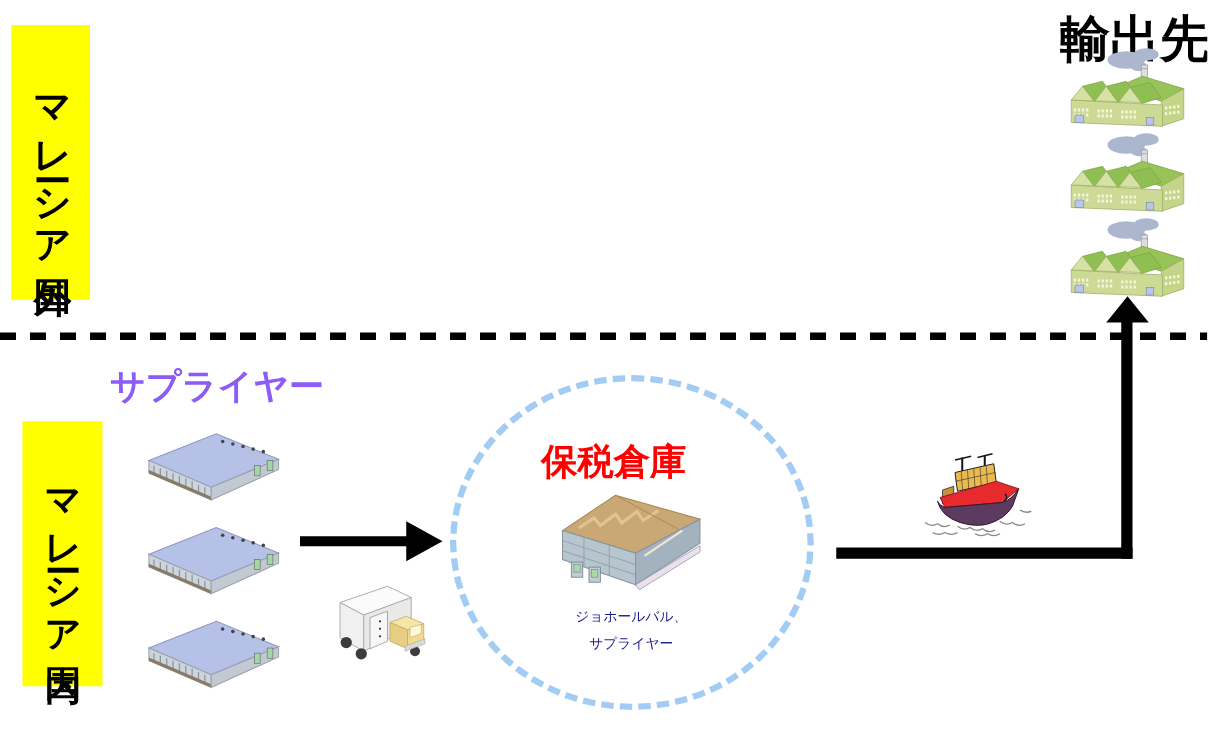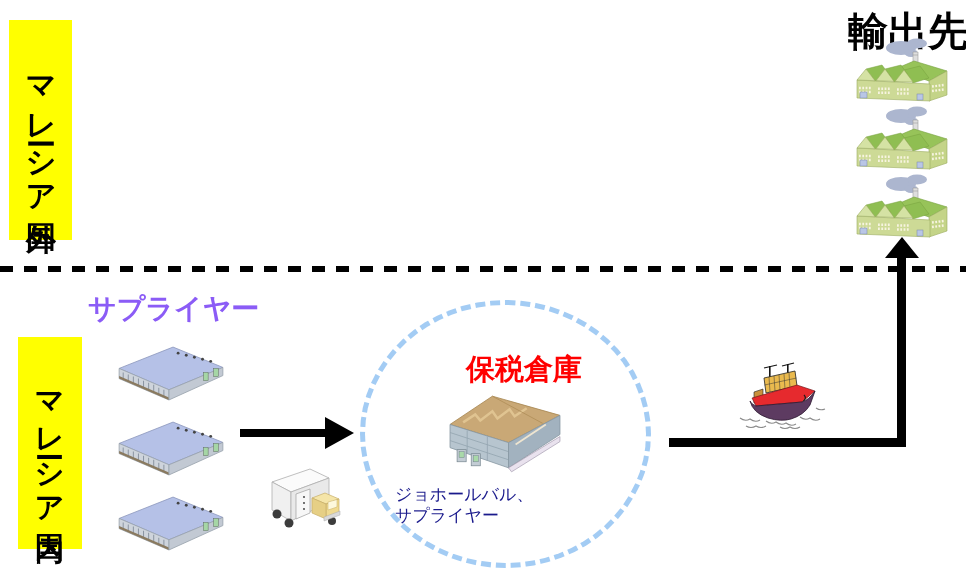--- a/index.html
+++ b/index.html
@@ -40,26 +40,26 @@
   .ship      { left:736px; top:356px; width:96px;  height:78px; }
   .factory-1 { left:854px; top:38px;  width:96px;  height:66px; }
   .factory-2 { left:854px; top:106px; width:96px;  height:66px; }
   .factory-3 { left:854px; top:174px; width:96px;  height:66px; }
 
   .bonded-circle {
     position:absolute; left:360px; top:300px; width:291px; height:268px;
     border:5px dashed #A3CCF4; border-radius:50%;
   }
   .bonded-title {
-    position:absolute; left:414px; top:350px; width:220px; text-align:center;
+    position:absolute; left:381px; top:350px; width:220px; text-align:center;
     font-size:29px; font-weight:bold; color:#FF0000; white-space:nowrap;
   }
   .bonded-locations {
-    position:absolute; left:395px; top:484px; width:220px; text-align:left;
-    font-size:17px; line-height:21px; color:#1A1A8C;
+    position:absolute; left:395px; top:484px; width:220px; text-align:center;
+    font-size:11px; line-height:21px; color:#1A1A8C;
   }
 
   .arrow-part { position:absolute; background:#000; }
   .arrow1-shaft { left:240px; top:429px; width:86px; height:8px; }
   .arrow1-head  { position:absolute; left:325px; top:417px; width:0; height:0;
     border-top:16px solid transparent; border-bottom:16px solid transparent;
     border-left:29px solid #000; background:none; }
   .arrow2-h { left:669px; top:438px; width:237px; height:9px; }
   .arrow2-v { left:897px; top:256px; width:9px;  height:191px; }
   .arrow2-head { position:absolute; left:885px; top:237px; width:0; height:0;

